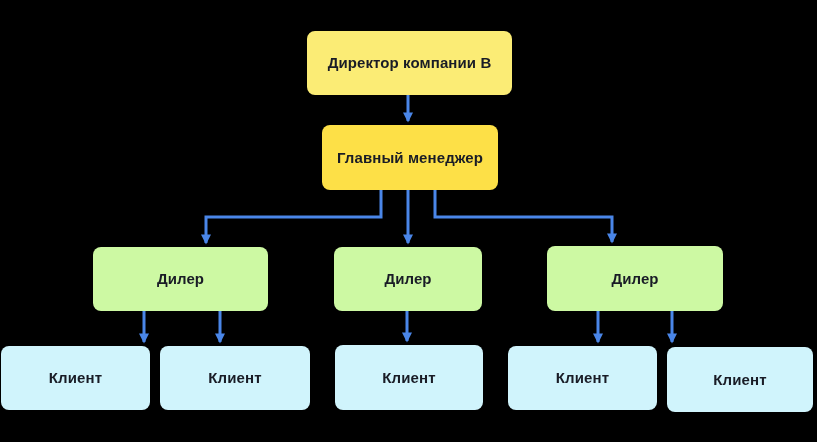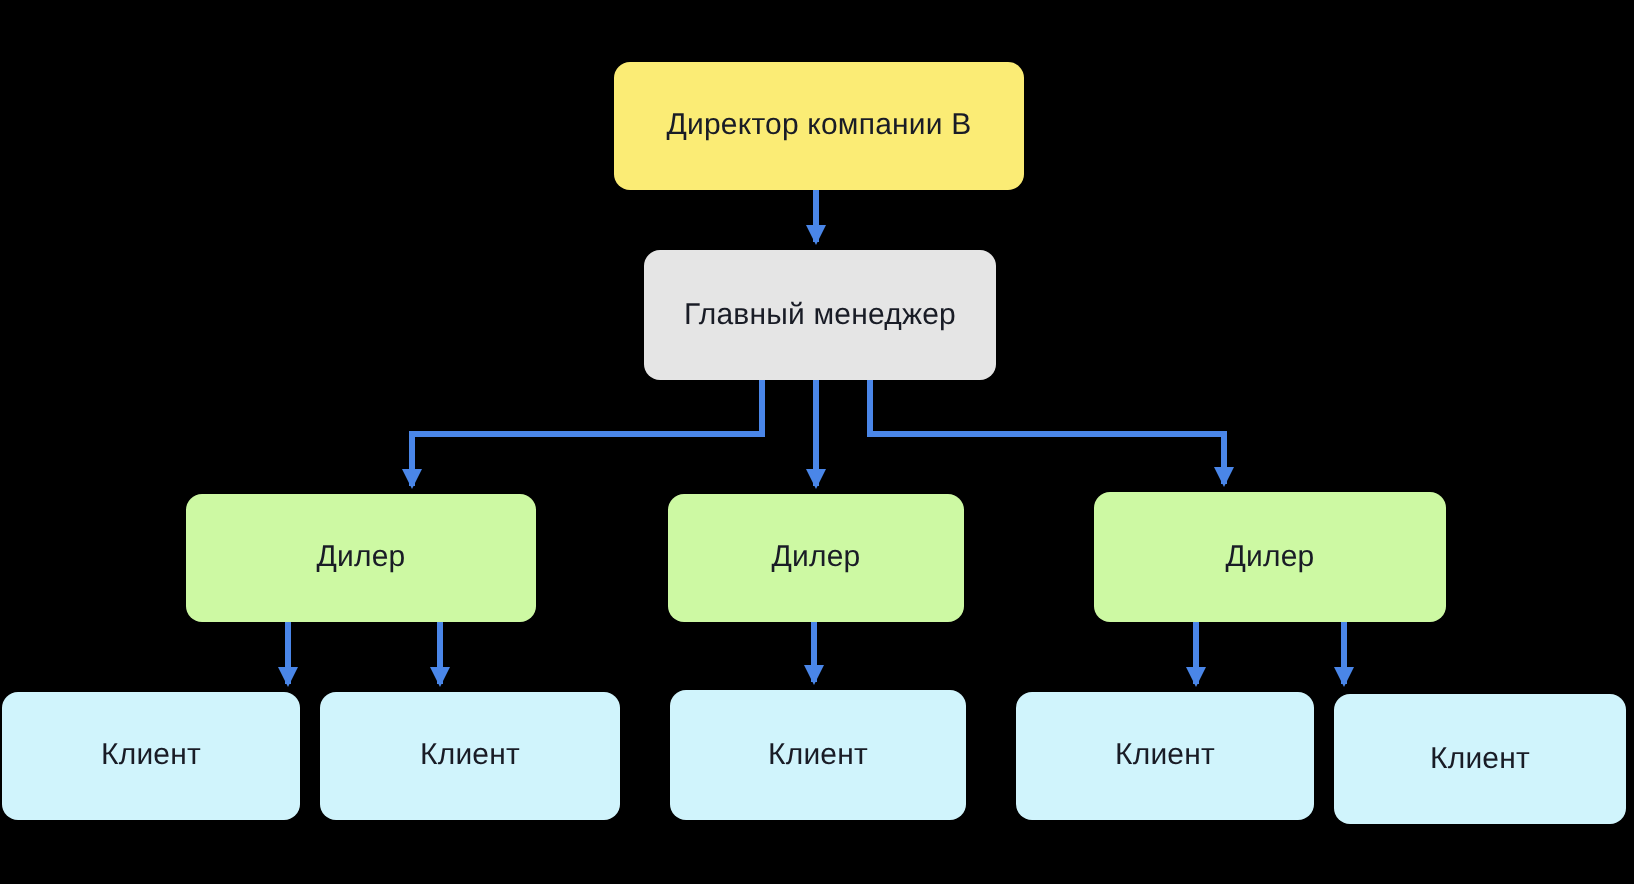--- a/index.html
+++ b/index.html
@@ -27,20 +27,21 @@
     stroke-width: 3;
   }
   .node {
     position: absolute;
     display: flex;
     align-items: center;
     justify-content: center;
     border-radius: 8px;
     box-sizing: border-box;
     text-align: center;
+    font-weight: bold;
   }
   .node span {
     font-size: 15px;
     line-height: 1.2;
     color: var(--text, #191c26);
     letter-spacing: 0.1px;
   }
 </style>
 </head>
 <body>
@@ -61,21 +62,21 @@
     <path class="edge" d="M220,311 L220,342" marker-end="url(#arrow)" stroke="#4A86E8"></path>
     <path class="edge" d="M407,311 L407,341" marker-end="url(#arrow)" stroke="#4A86E8"></path>
     <path class="edge" d="M598,311 L598,342" marker-end="url(#arrow)" stroke="#4A86E8"></path>
     <path class="edge" d="M672,311 L672,342" marker-end="url(#arrow)" stroke="#4A86E8"></path>
   </svg>
 
   <div class="node" style="left: 307px; top: 31px; width: 205px; height: 64px; background: rgb(251, 236, 117);">
     <span>Директор компании B</span>
   </div>
 
-  <div class="node" style="left: 322px; top: 125px; width: 176px; height: 65px; background: #e5e5e5;">
+  <div class="node" style="left: 322px; top: 125px; width: 176px; height: 65px; background: #fde047;">
     <span>Главный менеджер</span>
   </div>
 
   <div class="node" style="left: 93px; top: 247px; width: 175px; height: 64px; background: rgb(205, 249, 163);">
     <span>Дилер</span>
   </div>
 
   <div class="node" style="left: 334px; top: 247px; width: 148px; height: 64px; background: rgb(205, 249, 163);">
     <span>Дилер</span>
   </div>

